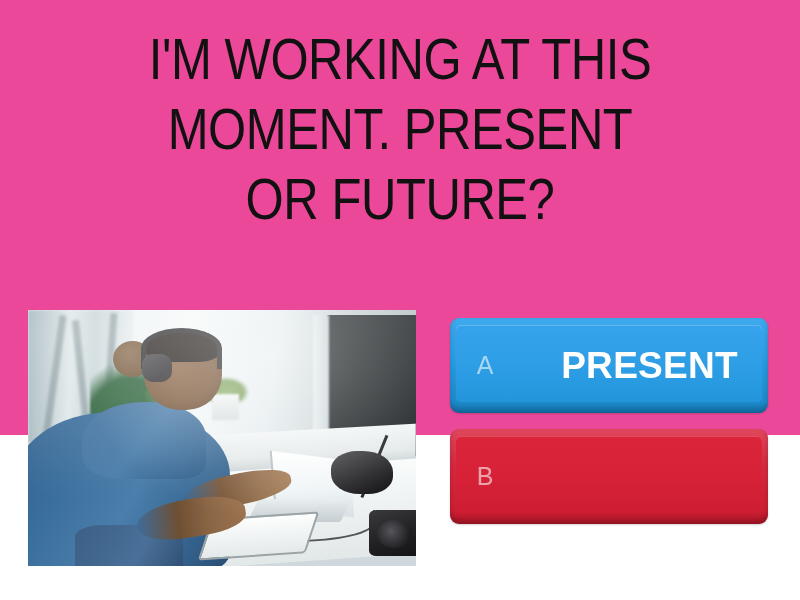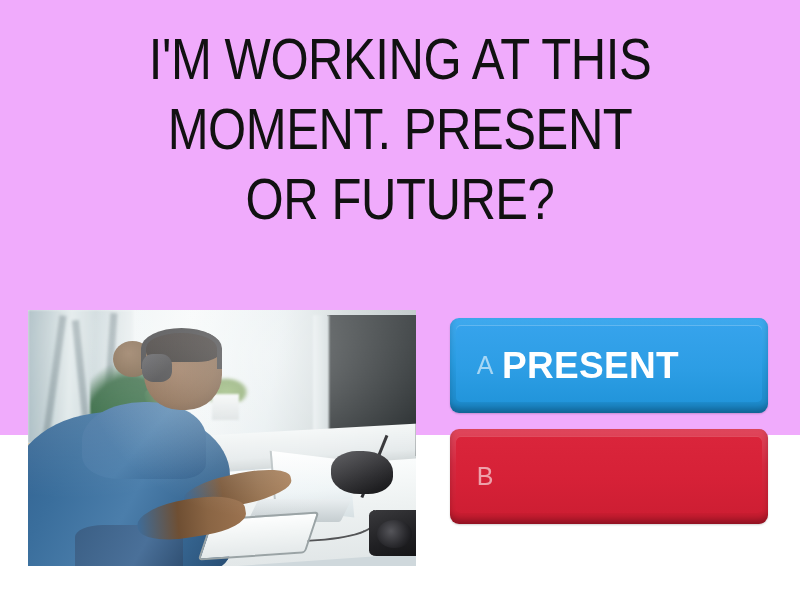--- a/index.html
+++ b/index.html
@@ -10,21 +10,21 @@
   body {
     width: 800px;
     height: 600px;
     overflow: hidden;
     font-family: "Liberation Sans", sans-serif;
   }
   .slide {
     position: relative;
     width: 800px;
     height: 435px;
-    background: #f0abfc;
+    background: #ec4899;
   }
 
   
   .question {
     position: absolute;
     left: 16px;
     top: 24px;
     width: 768px;
     text-align: center;
     color: #111111;
@@ -349,21 +349,21 @@
     text-align: center;
     font-size: 25px;
     font-weight: 400;
     color: rgba(255,255,255,.58);
     font-family: "Liberation Sans", sans-serif;
   }
   .answer-label {
     position: relative;
     z-index: 2;
     flex: 1 1 auto;
-    text-align: left;
+    text-align: right;
     padding-right: 16px;
     color: #ffffff;
     font-size: 37px;
     font-weight: bold;
     font-family: "Liberation Sans", sans-serif;
     letter-spacing: 0.3px;
     white-space: nowrap;
   }
 </style>
 </head>

